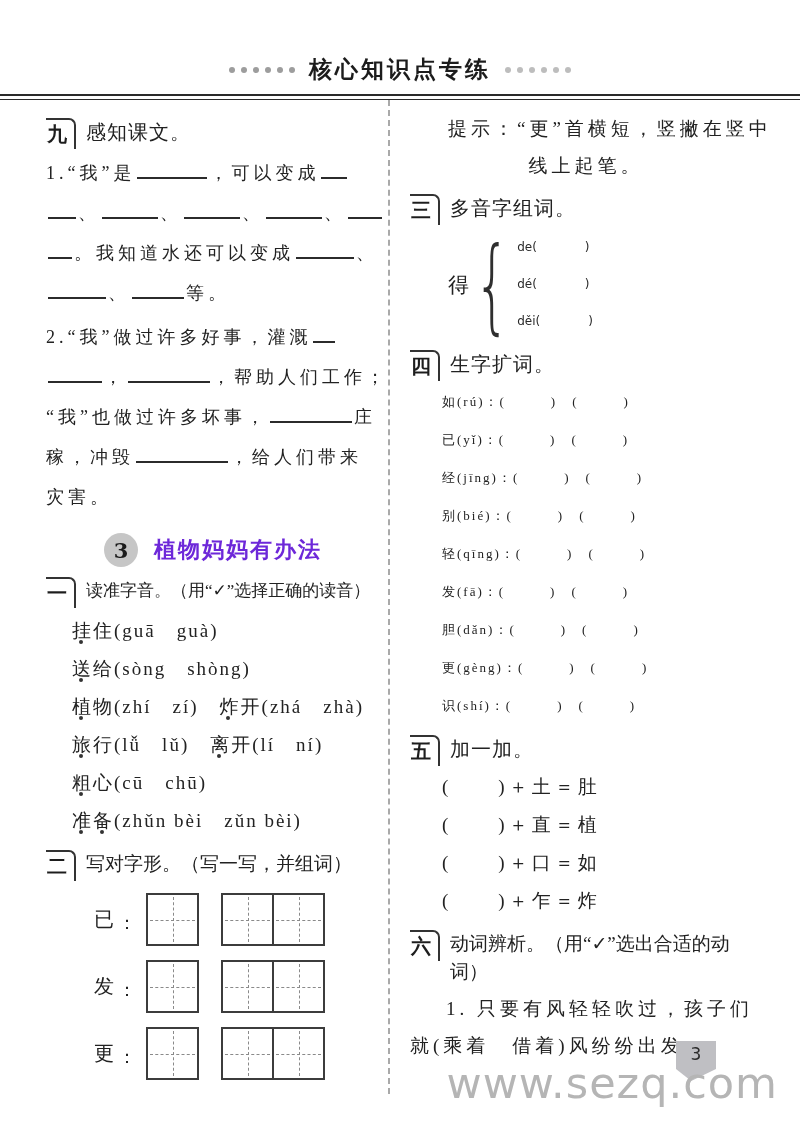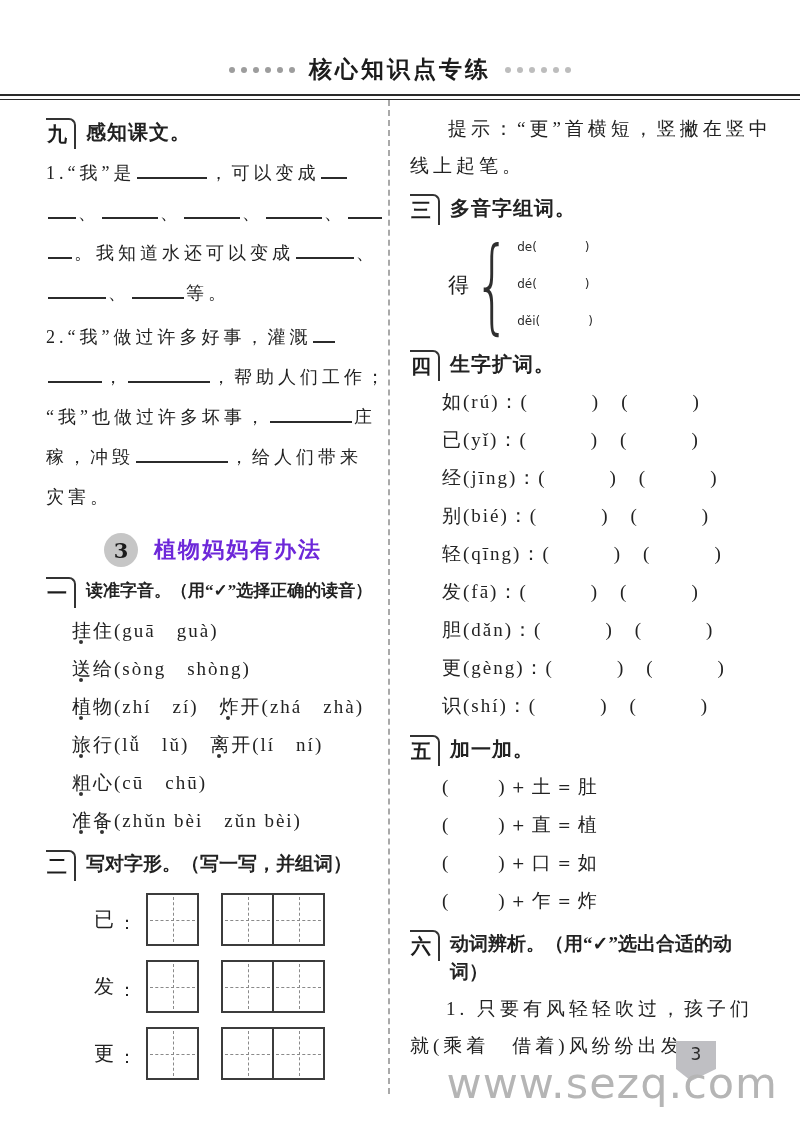--- a/index.html
+++ b/index.html
@@ -18,26 +18,26 @@
   
   .columns{display:flex;align-items:stretch;padding-left:46px;}
   .col-left{width:334px;padding-top:8px;}
   .divider{border-left:2px dashed #a9a9a9;margin-left:8px;}
   .col-right{width:352px;padding-left:20px;padding-top:4px;}
 
   
   .sec-head{display:flex;align-items:flex-start;margin-top:10px;font-size:20px;line-height:28px;}
   .sec-num{font-weight:bold;border-top:2px solid #333;border-right:2px solid #333;
            border-top-right-radius:7px;padding:0 7px 1px 1px;margin-right:10px;color:#1d1d1d;}
-  .sec-title{font-weight:700;letter-spacing:1px;}
+  .sec-title{font-weight:400;letter-spacing:1px;}
 
   
   .line{font-size:18px;line-height:40px;letter-spacing:4px;white-space:nowrap;}
   .pline{font-size:19px;line-height:38px;letter-spacing:2px;white-space:nowrap;padding-left:26px;}
-  .rline{font-size:19px;line-height:38px;letter-spacing:2px;white-space:nowrap;padding-left:32px;}
+  .rline{font-size:13px;line-height:38px;letter-spacing:2px;white-space:nowrap;padding-left:32px;}
   .jline{font-size:19px;line-height:38px;letter-spacing:4px;white-space:nowrap;padding-left:32px;}
   .sline{font-size:19px;line-height:37px;letter-spacing:4px;white-space:nowrap;}
   .sline.indent{text-indent:36px;}
   .hline{font-size:19px;line-height:37px;letter-spacing:4px;white-space:nowrap;}
   .hline.indent{text-indent:38px;}
   .para{margin-top:4px;}
 
   .blank{display:inline-block;height:0.95em;border-bottom:2px solid #2b2b2b;vertical-align:baseline;margin:0 2px;}
 
   .emph{position:relative;}
@@ -189,21 +189,21 @@
             </div>
           </div>
         </div>
 
     </section>
 
     <div class="divider"></div>
 
     <section class="col-right">
 
-      <div id="hint" style="margin-top:6px;">
+      <div id="hint" style="margin-top:6px;text-align:center;">
           <div class="hline indent">提示：“更”首横短，竖撇在竖中</div>
           <div class="hline">线上起笔。</div>
         </div>
 
       <div class="sec-head">
         <span class="sec-num">三</span>
         <span class="sec-title">多音字组词。</span>
       </div>
 
       <div class="brace-group">

